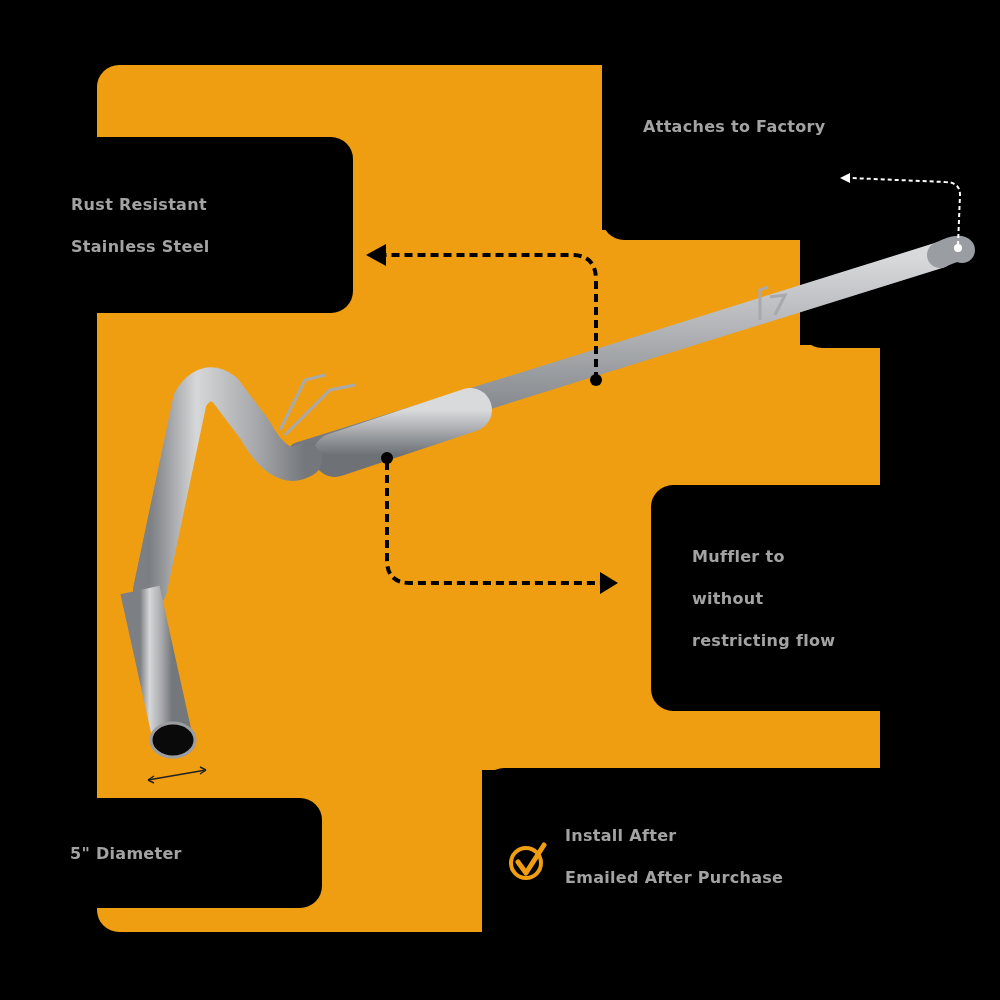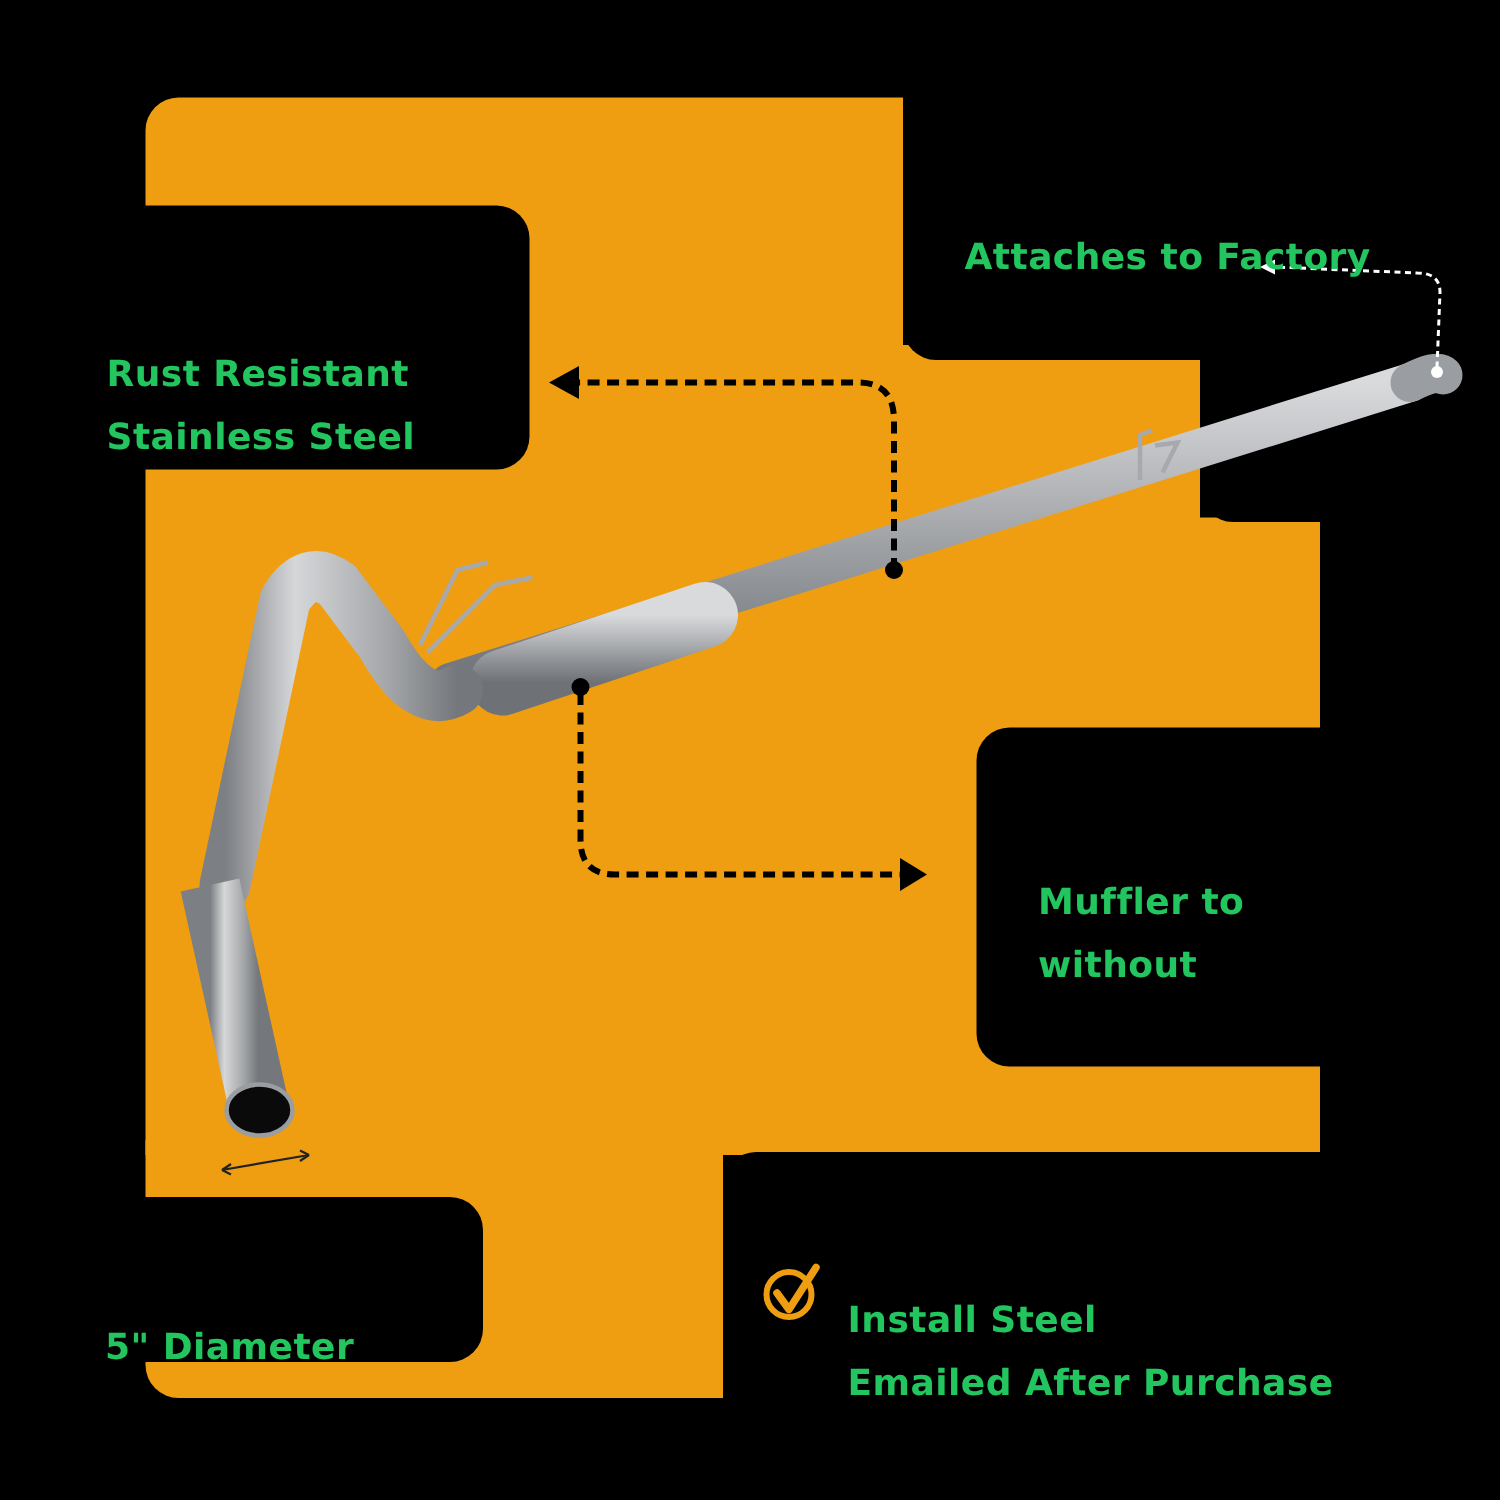--- a/index.html
+++ b/index.html
@@ -1,21 +1,21 @@
 <!DOCTYPE html>
 <html><head>
 <meta charset="utf-8">
 <style>
   html, body { margin:0; padding:0; }
   body { width:1000px; height:1000px; background:#000; position:relative; overflow:hidden;
          font-family:"DejaVu Sans", sans-serif; }
   .abs { position:absolute; }
   .orange { background:#EF9E12; }
   .black { background:#000; }
-  .label { color:#22c55e; font-weight:bold; font-size:24px; line-height:42px; letter-spacing:0.3px;margin-top:44px; }
+  .label { color:#a3a3a3; font-weight:bold; font-size:16px; line-height:42px; letter-spacing:0.3px; }
   svg { position:absolute; left:0; top:0; }
 </style>
 </head>
 <body>
 
 <div class="abs orange" style="left:97px;top:65px;width:505px;height:180px;border-top-left-radius:22px;"></div>
 <div class="abs orange" style="left:97px;top:230px;width:703px;height:540px;"></div>
 <div class="abs orange" style="left:780px;top:345px;width:100px;height:425px;"></div>
 <div class="abs orange" style="left:97px;top:760px;width:385px;height:172px;border-bottom-left-radius:22px;"></div>
 
@@ -89,28 +89,29 @@
   <div>Stainless Steel</div>
 </div>
 
 <div class="abs label" style="left:643px;top:106px;">
   <div>Attaches to Factory</div>
 </div>
 
 <div class="abs label" style="left:692px;top:536px;">
   <div>Muffler to</div>
   <div>without</div>
+  <div>restricting flow</div>
 </div>
 
 <div class="abs label" style="left:70px;top:833px;">
   <div>5" Diameter</div>
 </div>
 
 <div class="abs" style="left:508px;top:815px;">
   <svg width="44" height="50" viewBox="0 0 44 50" style="position:absolute;left:0;top:22px;">
     <circle cx="18" cy="26" r="15" fill="none" stroke="#EF9E12" stroke-width="4"></circle>
     <path d="M10 25 L18 36 L36 8" fill="none" stroke="#EF9E12" stroke-width="5" stroke-linecap="round" stroke-linejoin="round"></path>
   </svg>
   <div class="abs label" style="left:57px;top:0;white-space:nowrap;">
-    <div>Install Steel</div>
+    <div>Install After</div>
     <div>Emailed After Purchase</div>
   </div>
 </div>
 
 </body></html>

